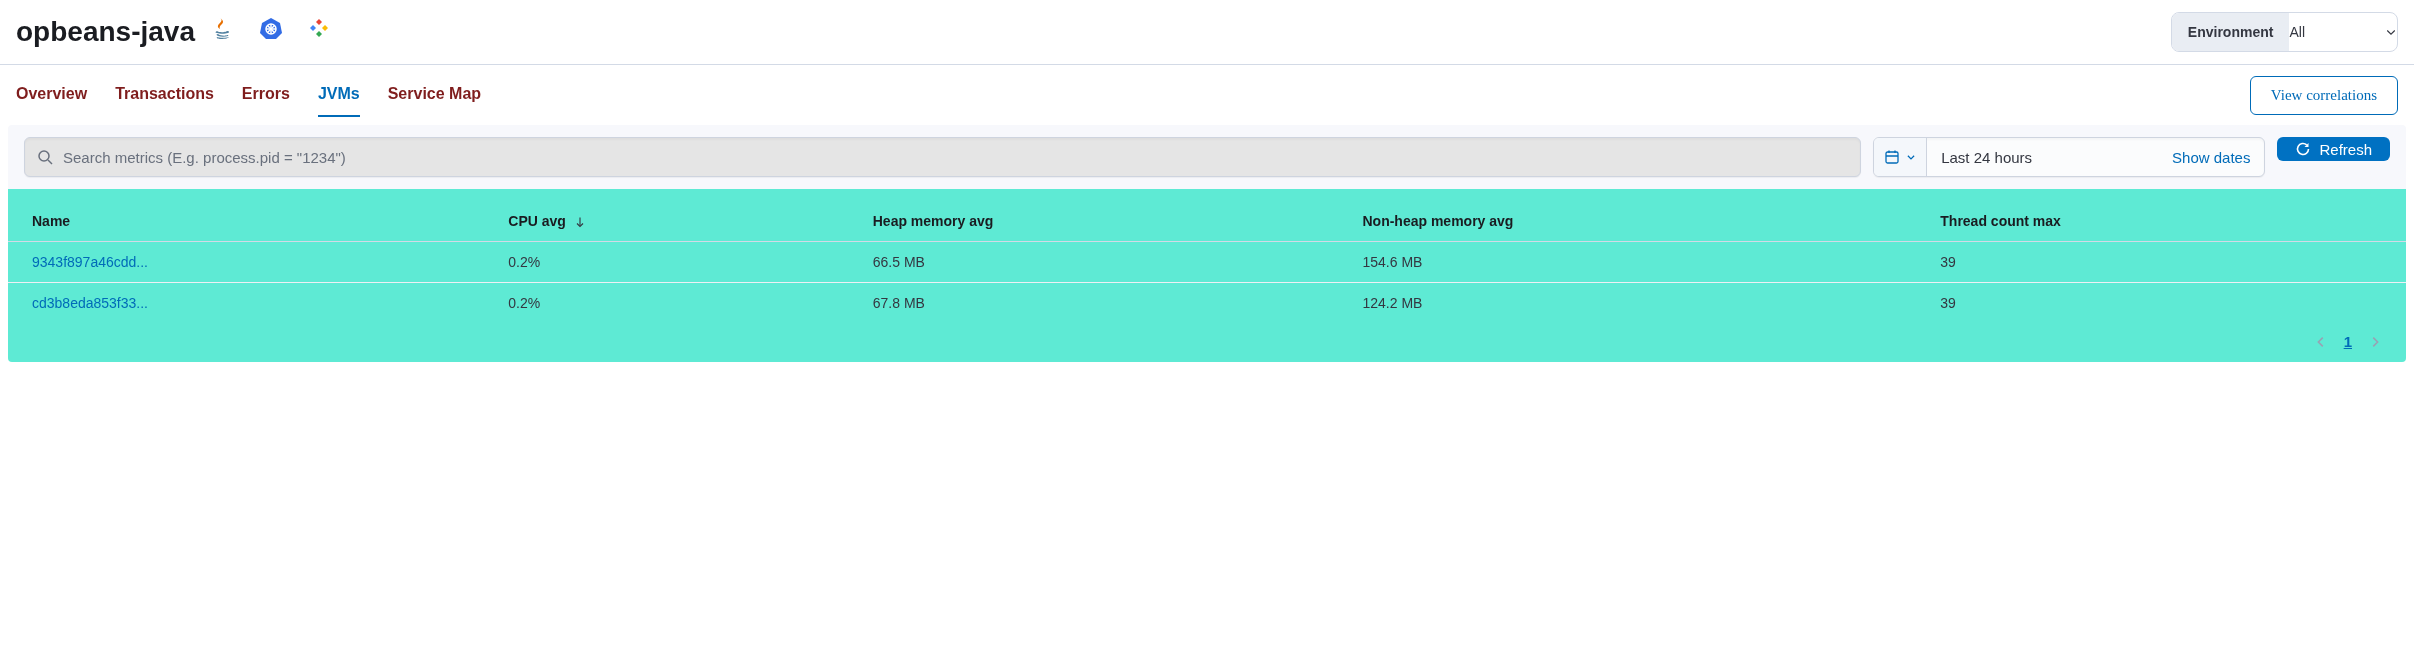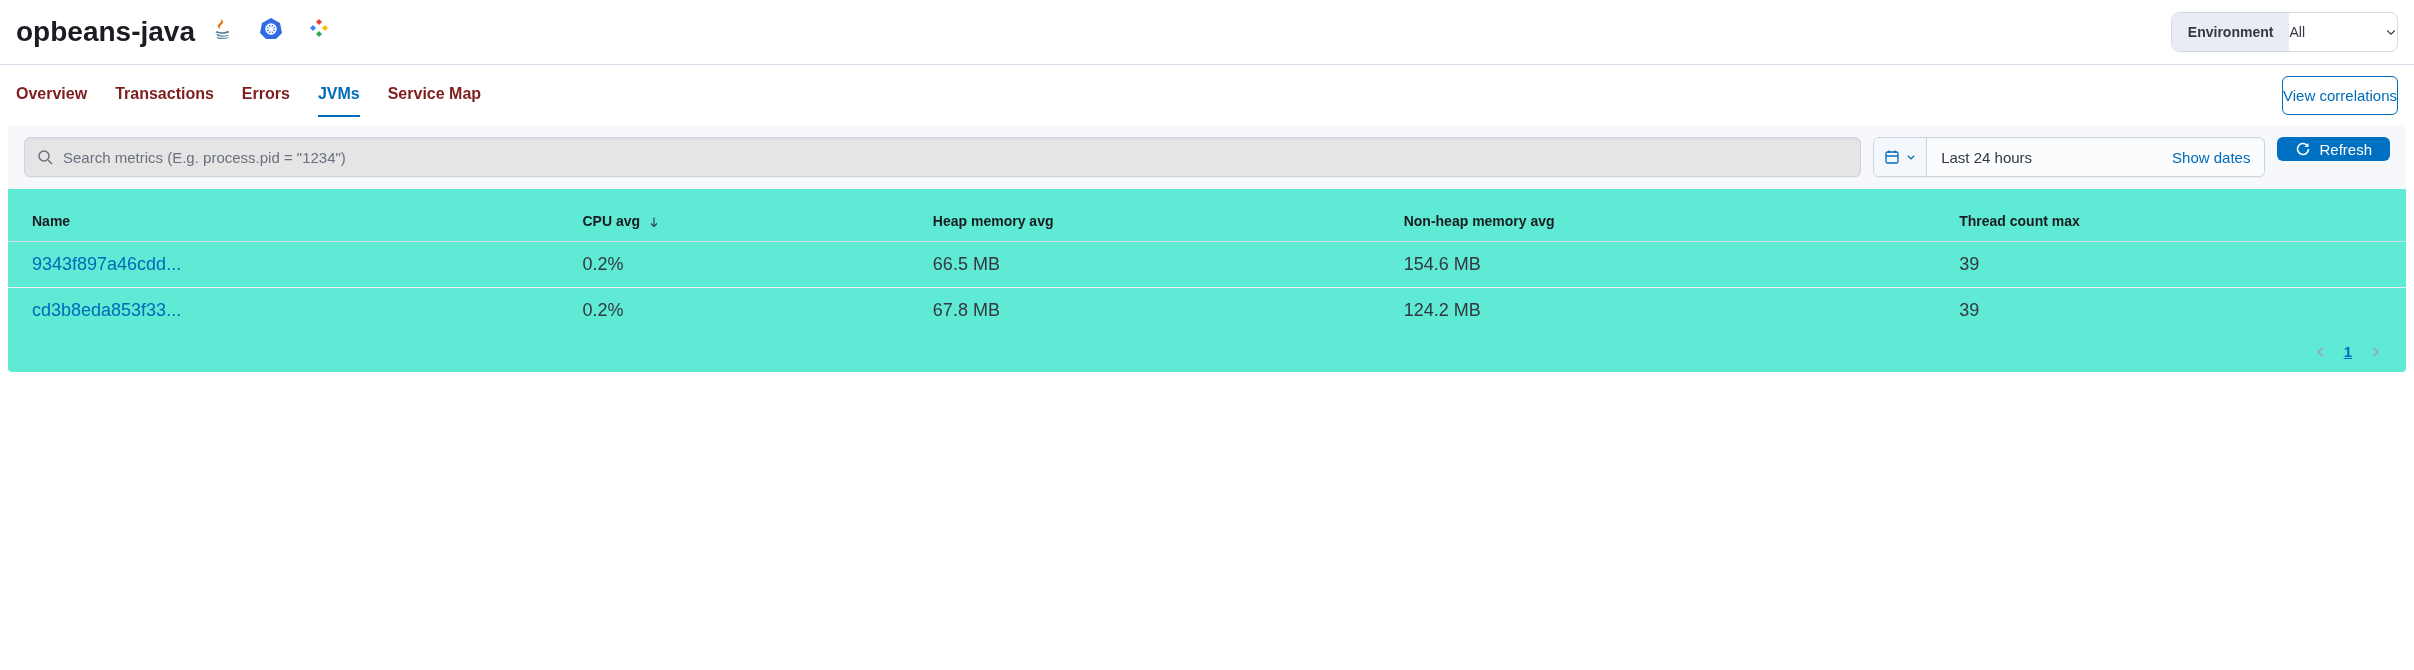--- a/index.html
+++ b/index.html
@@ -85,25 +85,26 @@
     border-bottom: 2px solid transparent;
   }
   .tab.active {
     color: #006bb8;
     border-bottom: 2px solid #006bb8;
   }
   .btn-outline {
     border: 1px solid #006bb8;
     color: #006bb8;
     background: #fff;
-    padding: 10px 0;
+    padding: 10px 20px;
     border-radius: 6px;
     font-size: 15px;
     font-weight: 400;
     cursor: pointer;
+    font-family: Liberation Serif, serif;
   }
   .filters {
     display: flex;
     gap: 12px;
     padding: 12px 16px;
     background: #f7f8fc;
     margin: 8px 8px 0 8px;
     border-radius: 4px 4px 0 0;
   }
   .search-box {
@@ -197,21 +198,21 @@
     color: #1a1c21;
   }
   th .sort-icon {
     margin-left: 4px;
     display: inline-flex;
     vertical-align: middle;
   }
   td {
     padding: 12px 24px;
     border-bottom: 1px solid #eef0f5;
-    font-size: 18px;
+    font-size: 14px;
     color: #343741;
   }
   tr:last-child td { border-bottom: none; }
   .link { color: #006bb8; cursor: pointer; }
   .pagination {
     display: flex;
     justify-content: flex-end;
     align-items: center;
     gap: 16px;
     padding: 10px 24px 4px 24px;

